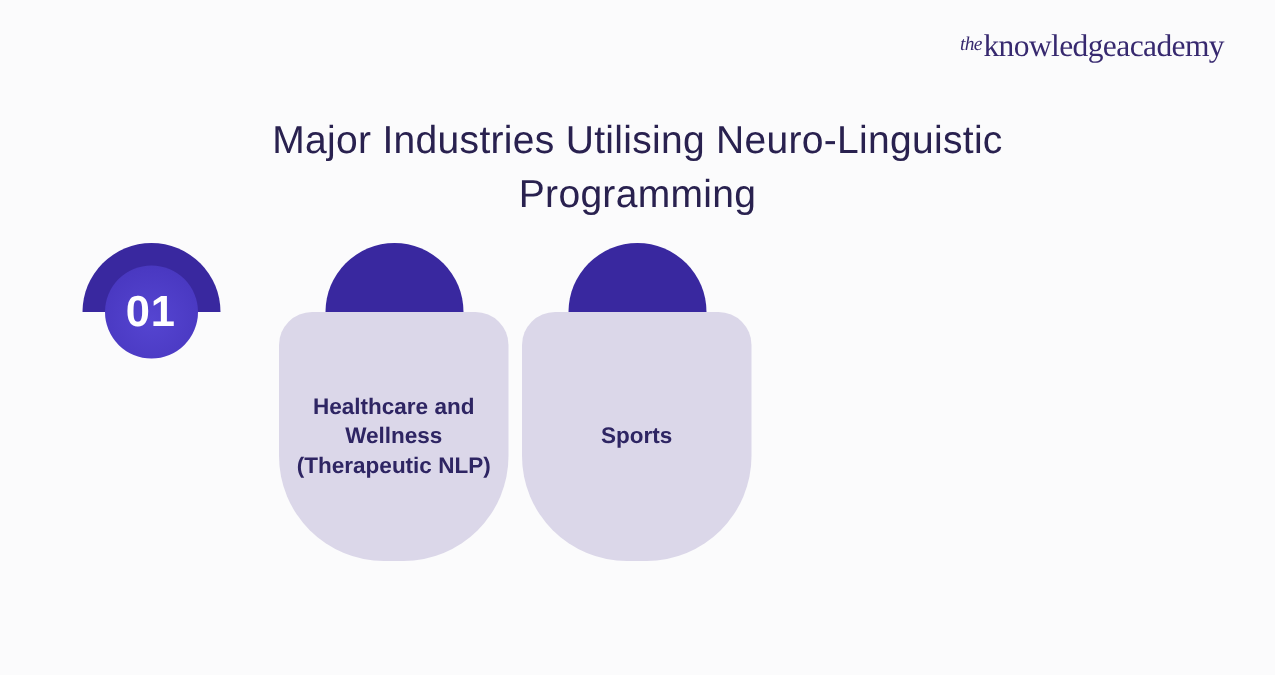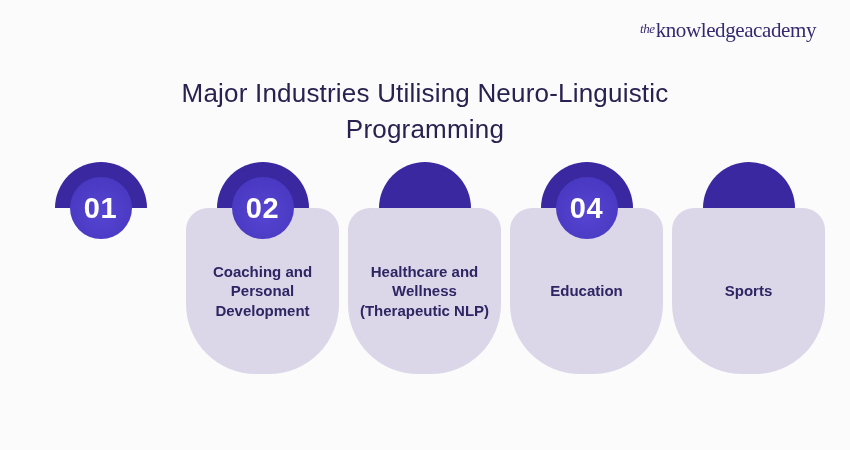--- a/index.html
+++ b/index.html
@@ -125,46 +125,28 @@
 
   <div class="cards">
 
     <div class="cell">
       <div class="arc"></div>
       <div class="num-circle">
         <span>01</span>
       </div>
     </div>
 
-    <div class="cell">
-      <div class="arc"></div>
-      <div class="num-circle">
-        <span>02</span>
-      </div>
-      <div class="body">
-        <span>Coaching and Personal Development</span>
-      </div>
-    </div>
 
     <div class="cell">
       <div class="arc"></div>
       <div class="body">
         <span>Healthcare and Wellness (Therapeutic NLP)</span>
       </div>
     </div>
 
-    <div class="cell">
-      <div class="arc"></div>
-      <div class="num-circle">
-        <span>04</span>
-      </div>
-      <div class="body">
-        <span>Education</span>
-      </div>
-    </div>
 
     <div class="cell">
       <div class="arc"></div>
       <div class="body">
         <span>Sports</span>
       </div>
     </div>
 
   </div>
 </div>

